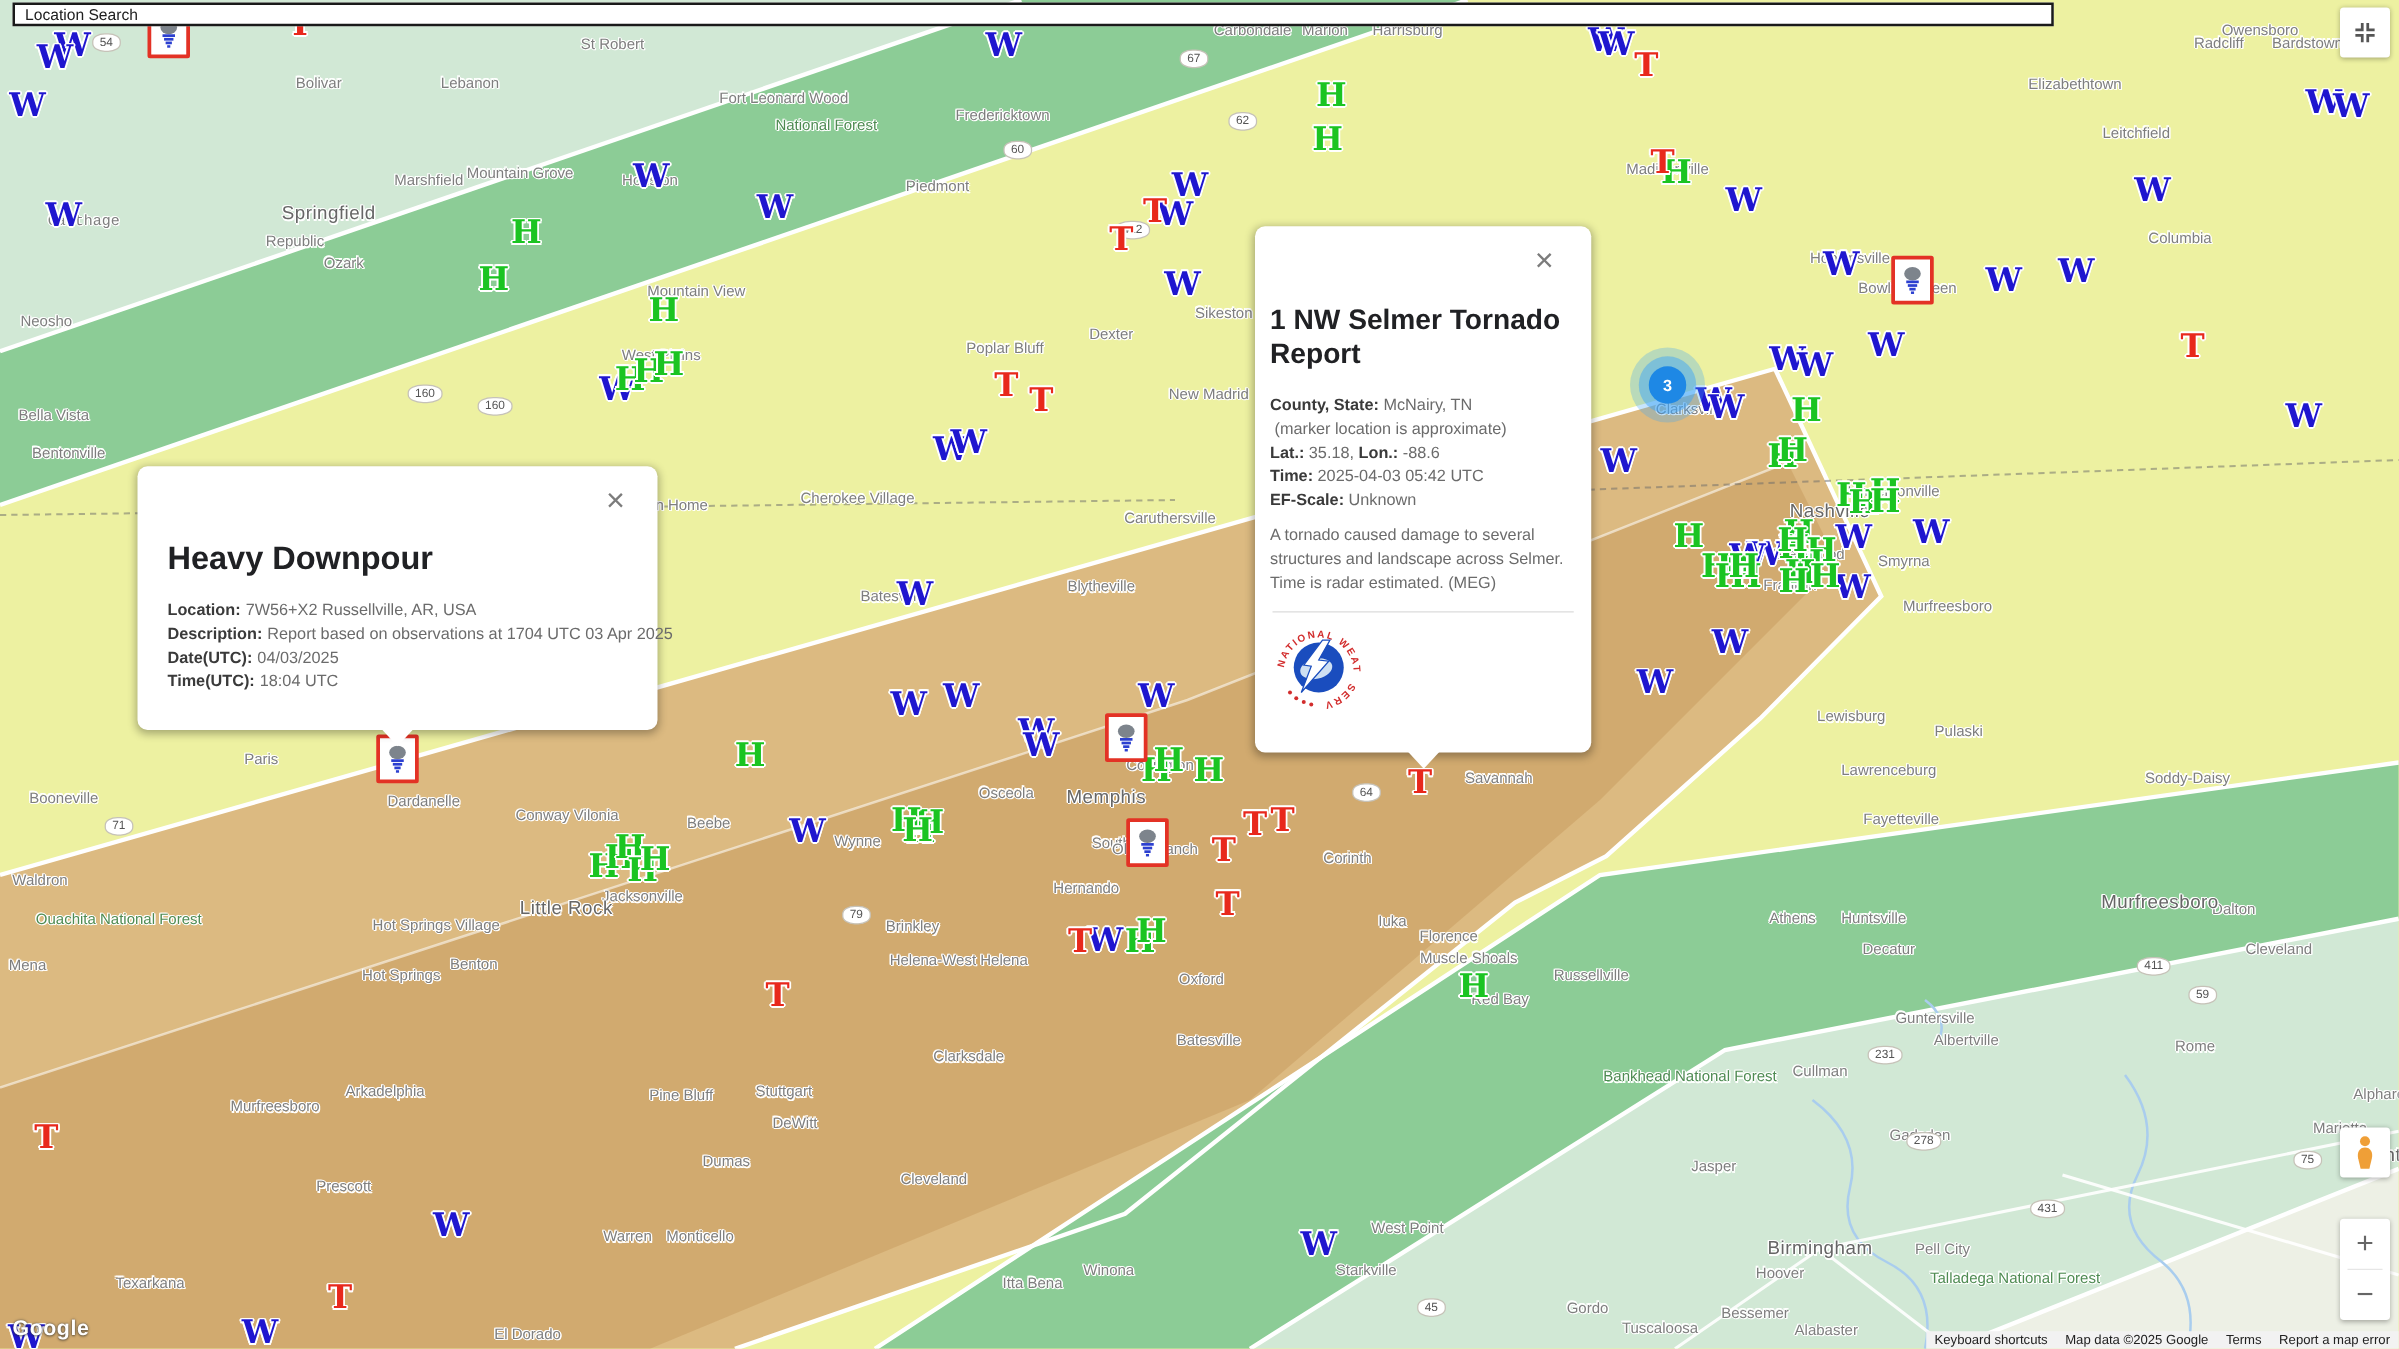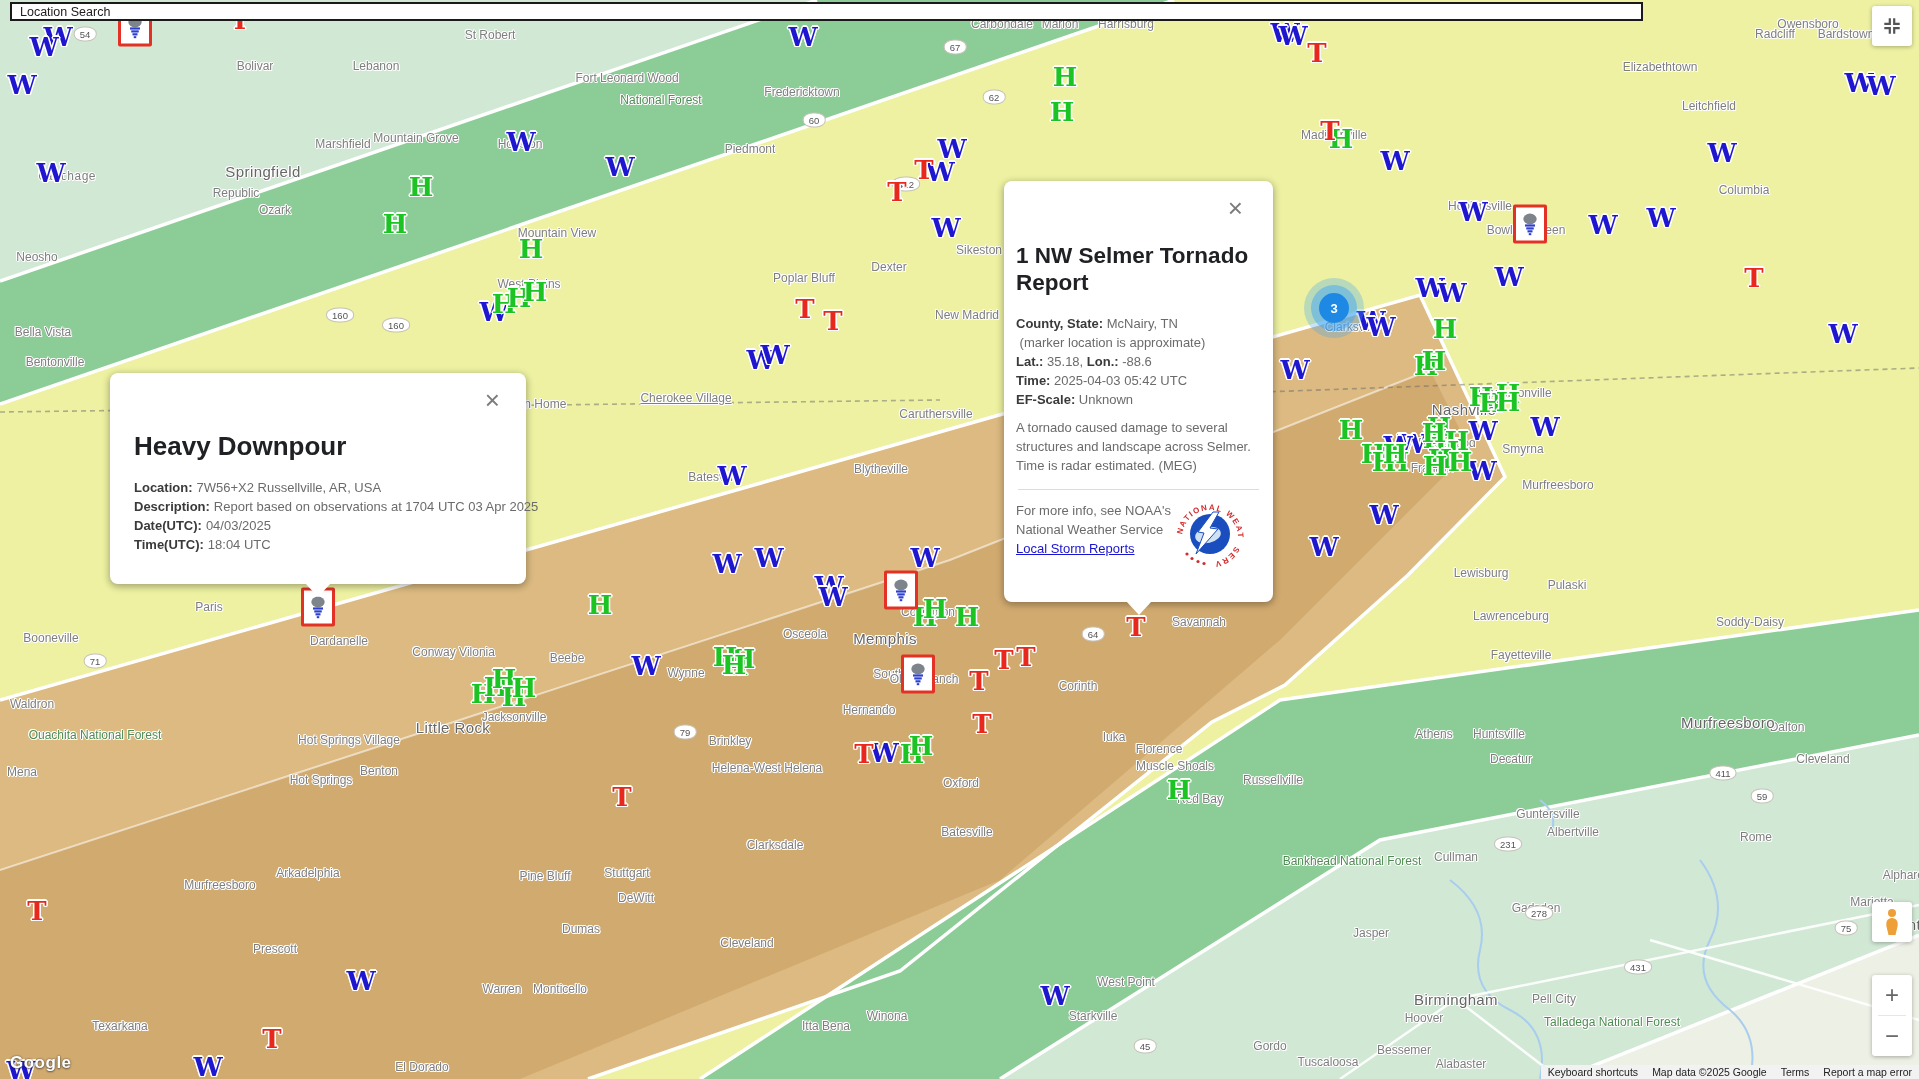--- a/index.html
+++ b/index.html
@@ -142,21 +142,21 @@
       <span class="lbl" style="left: 1660px; top: 67px;">Elizabethtown</span>
       <span class="lbl" style="left: 1775px; top: 34px;">Radcliff</span>
       <span class="lbl" style="left: 1846px; top: 34px;">Bardstown</span>
       <span class="lbl" style="left: 1709px; top: 106px;">Leitchfield</span>
       <span class="lbl" style="left: 1744px; top: 190px;">Columbia</span>
       <span class="lbl" style="left: 416px; top: 138px;">Mountain Grove</span>
       <span class="lbl" style="left: 520px; top: 144px;">Houston</span>
       <span class="lbl" style="left: 529px; top: 284px;">West Plains</span>
       <span class="lbl" style="left: 557px; top: 233px;">Mountain View</span>
       <span class="lbl" style="left: 524px; top: 404px;">Mountain Home</span>
-      <span class="lbl" style="left: 686px; top: 398px; text-decoration: underline;">Cherokee Village</span>
+      <span class="lbl" style="left: 686px; top: 398px;">Cherokee Village</span>
       <span class="lbl" style="left: 714px; top: 477px;">Batesville</span>
       <span class="lbl" style="left: 881px; top: 469px;">Blytheville</span>
       <span class="lbl" style="left: 805px; top: 634px;">Osceola</span>
       <span class="lbl" style="left: 936px; top: 414px;">Caruthersville</span>
       <span class="lbl" style="left: 686px; top: 673px;">Wynne</span>
       <span class="lbl" style="left: 928px; top: 612px;">Covington</span>
       <span class="lbl big" style="left: 885px; top: 638px;">Memphis</span>
       <span class="lbl" style="left: 902px; top: 674px;">Southaven</span>
       <span class="lbl" style="left: 869px; top: 710px;">Hernando</span>
       <span class="lbl" style="left: 924px; top: 679px;">Olive Branch</span>
@@ -443,25 +443,20 @@
     <div class="rows" id="sl-rows">
         <div class="prow"><b style="margin-right: 0px;">County, State:</b><span> McNairy, TN</span></div>
         <div class="prow"><span>&nbsp;(marker location is approximate)</span></div>
         <div class="prow"><b style="margin-right: 0px;">Lat.:</b><span> 35.18, </span><b style="margin-right: 0px;">Lon.:</b><span> -88.6</span></div>
         <div class="prow"><b style="margin-right: 0px;">Time:</b><span> 2025-04-03 05:42 UTC</span></div>
         <div class="prow"><b style="margin-right: 0px;">EF-Scale:</b><span> Unknown</span></div>
       </div>
     <div class="para">A tornado caused damage to several structures and landscape across Selmer. Time is radar estimated. (MEG)</div>
     <div class="divider"></div>
     <div class="nws-row">
-      <div class="nws-txt">
-        <span>For more info, see NOAA's</span><br>
-        <span>National Weather Service</span><br>
-        <span class="plink">Local Storm Reports</span>
-      </div>
       <svg class="nws-logo" viewBox="0 0 74 74">
         <defs>
           <path id="arcT" d="M9,41 A28,28 0 1 1 65,41"></path>
           <path id="arcB" d="M63,47 A27,27 0 0 1 40,65"></path>
         </defs>
         <circle cx="37" cy="37" r="36" fill="#fff"></circle>
         <text font-size="8" font-weight="bold" fill="#d22d2d" letter-spacing="1.5" font-family="Liberation Sans, sans-serif">
           <textPath href="#arcT" startOffset="4%">NATIONAL WEATHER</textPath>
         </text>
         <text font-size="8" font-weight="bold" fill="#d22d2d" letter-spacing="1.5" font-family="Liberation Sans, sans-serif">

